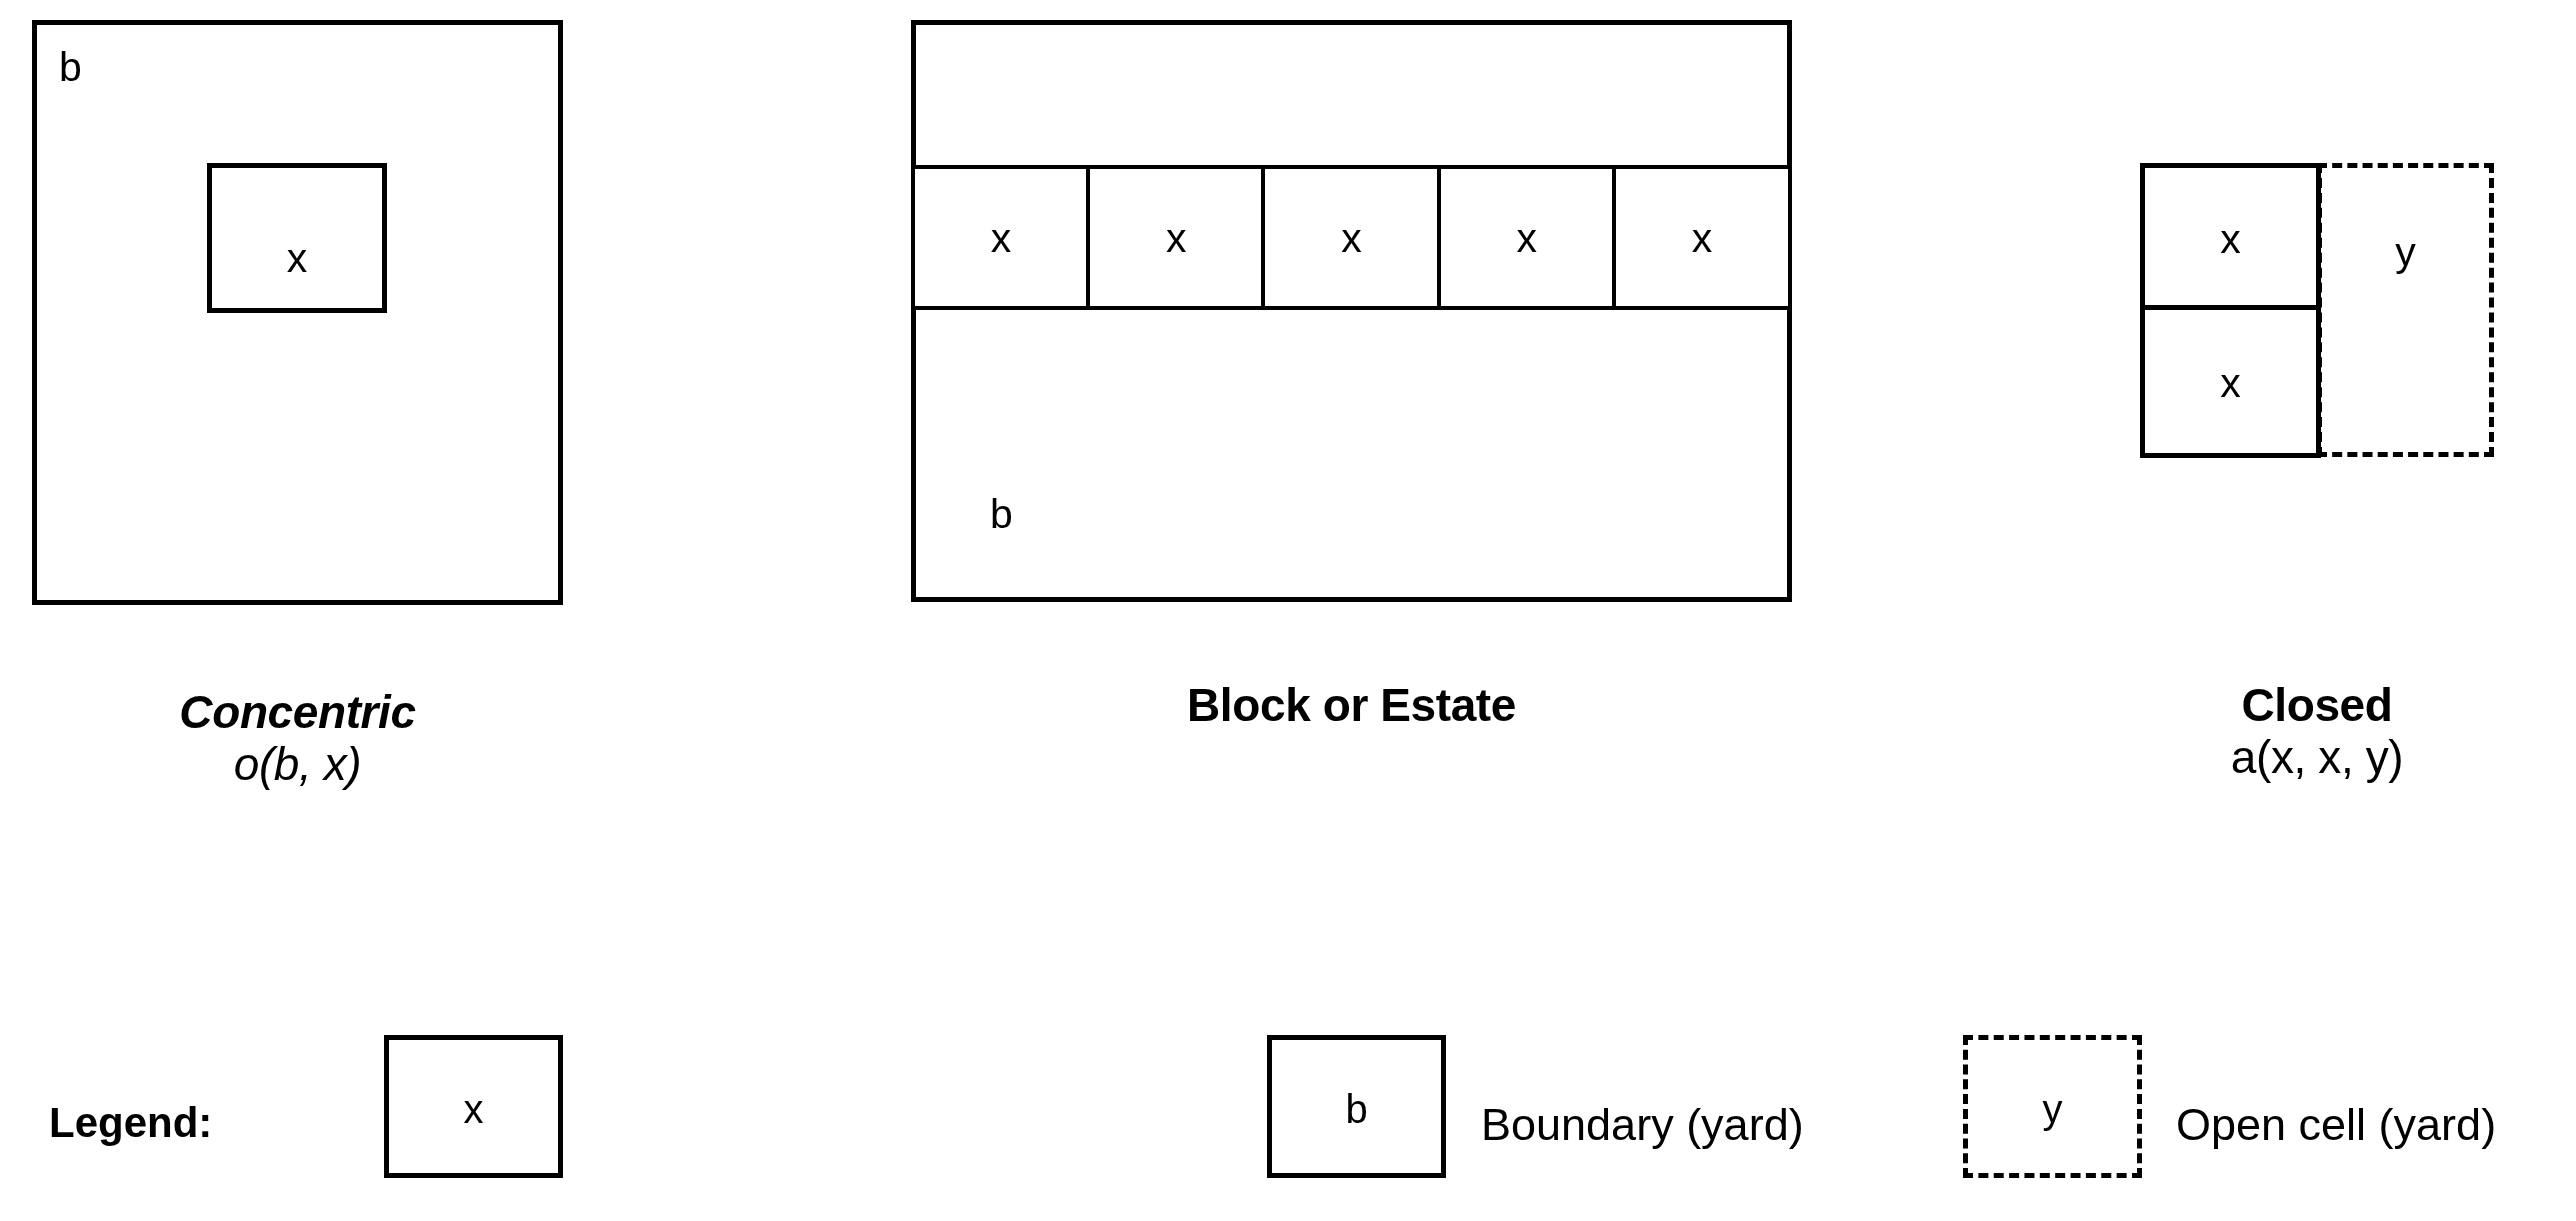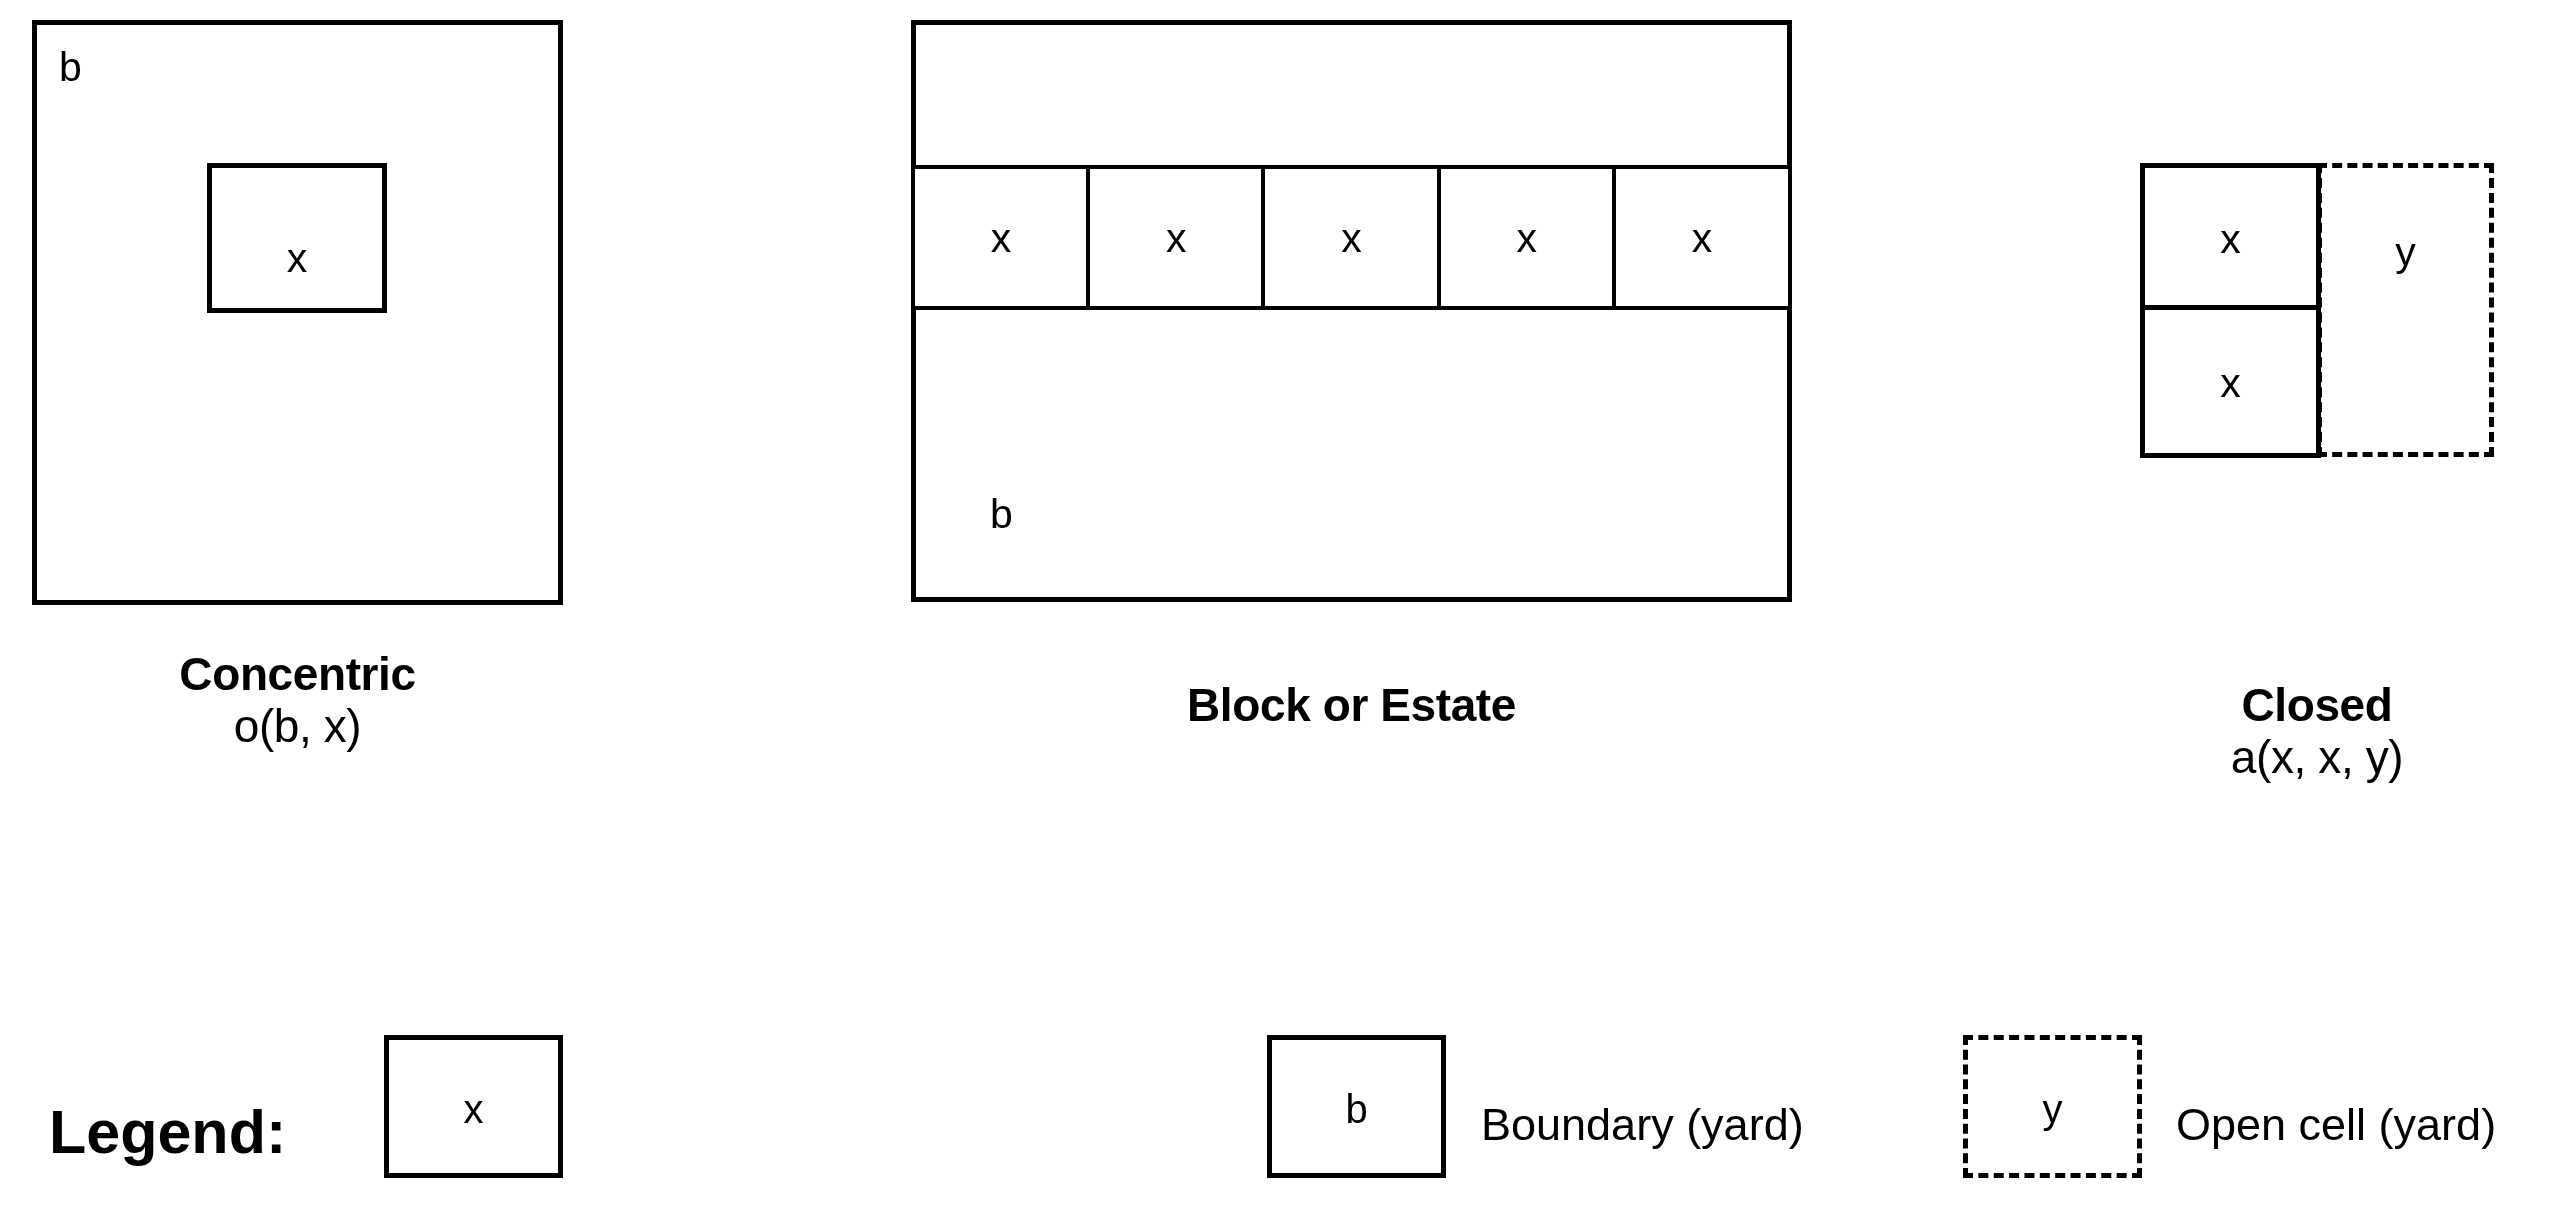--- a/index.html
+++ b/index.html
@@ -73,21 +73,21 @@
     font-size: 46px;
     font-weight: normal;
     line-height: 1.08;
     margin-top: 2px;
     letter-spacing: -0.4px;
   }
 
   
   .legend-title {
     position: absolute;
-    font-size: 61px;
+    font-size: 42px;
     font-weight: bold;
     line-height: 1;
     white-space: nowrap;
   }
   .legend-text {
     position: absolute;
     font-size: 45px;
     font-weight: normal;
     line-height: 1;
     white-space: nowrap;
@@ -107,21 +107,21 @@
 <div id="canvas">
 
   <div class="box" style="left:32px; top:20px; width:531px; height:585px;">
     <span class="cell-label" style="left:22px; top:22px;">b</span>
   </div>
 
   <div class="box" style="left:207px; top:163px; width:180px; height:150px;">
     <span class="centered-label" style="top:70px;">x</span>
   </div>
 
-  <div class="caption-group" style="left:32px; top:650px; width:531px;">
+  <div class="caption-group" style="left:32px; top:688px; width:531px;font-style:italic;">
     <div class="caption-title">Concentric</div>
     <div class="caption-formula">o(b, x)</div>
   </div>
 
   <div class="box" style="left:911px; top:20px; width:881px; height:582px;">
     <span class="cell-label" style="left:74px; top:469px;">b</span>
   </div>
 
   <div style="position:absolute; left:911px; top:165px; width:881px; height:145px; display:flex;">
     <div class="box-thin" style="position:relative; flex:1 1 0; height:145px;">

